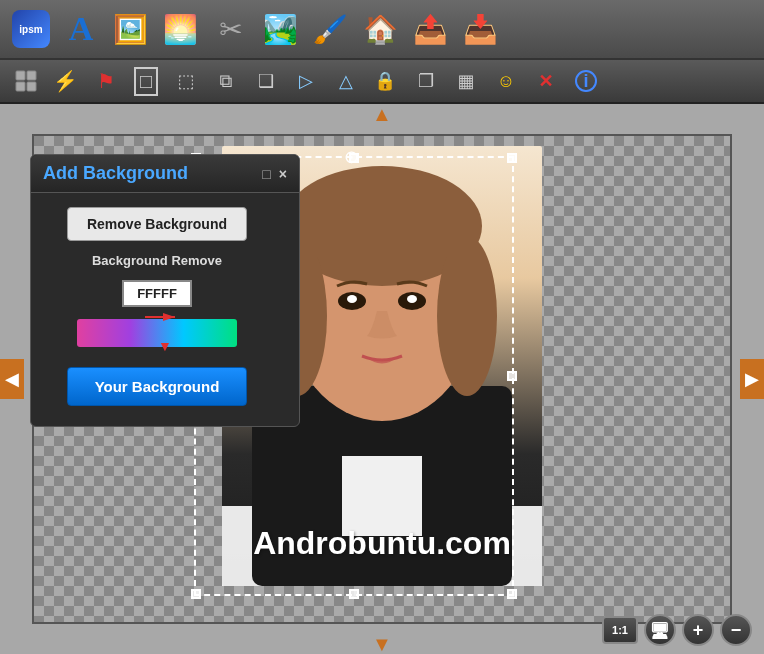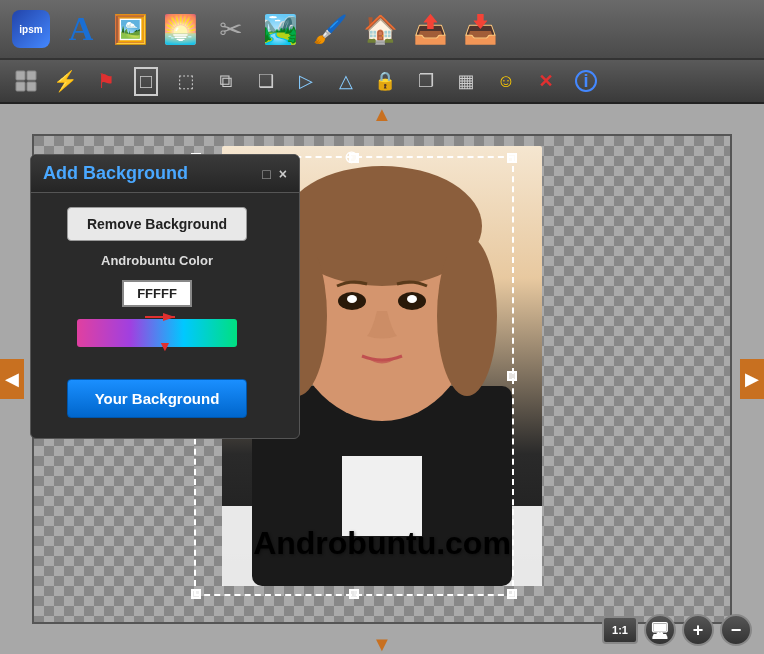--- a/index.html
+++ b/index.html
@@ -499,21 +499,21 @@
       <div class="sh tr"></div>
       <div class="sh ml"></div>
       <div class="sh mr"></div>
       <div class="sh bl"></div>
       <div class="sh bc"></div>
       <div class="sh br"></div>
     </div>
 
     <div style="position:absolute; top:10px; left:310px; color:#fff; font-size:18px; z-index:8;">⊙</div>
 
-    <div id="watermark" style="position:absolute; bottom:60px; left:50%; transform:translateX(-50%); font-size:32px; font-weight:bold; color:#000000; white-space:nowrap; z-index:6; text-shadow:1px 1px 3px rgba(0,0,0,0.4);">Androbuntu.com</div>
+    <div id="watermark" style="position:absolute; bottom:60px; left:50%; transform:translateX(-50%); font-size:32px; font-weight:bold; color:#ffffff; white-space:nowrap; z-index:6; text-shadow:1px 1px 3px rgba(0,0,0,0.4);">Androbuntu.com</div>
   </div>
 
   <div id="nav-right" class="nav-arrow">
     <span style="font-size:18px;">▶</span>
   </div>
 
   <div id="bottom-arrow" style="position:absolute; bottom:0; left:50%; transform:translateX(-50%); width:32px; height:20px; display:flex; align-items:center; justify-content:center;">
     <span style="color:#c87020; font-size:20px;">▼</span>
   </div>
 
@@ -531,21 +531,21 @@
       <span id="panel-title">Add Background</span>
       <div class="panel-header-icons">
         <span class="panel-icon">□</span>
         <span class="panel-close">×</span>
       </div>
     </div>
     <div id="panel-body">
 
       <button id="remove-bg-btn">Remove Background</button>
 
-      <div class="section-label">Androbuntu Color</div>
+      <div class="section-label">Background Remove</div>
       <div id="color-input-row">
         <div id="color-value-box" style="border:2px solid #888; background:#fff; color:#222; font-size:13px; font-weight:bold; padding:4px 12px; min-width:70px; text-align:center; cursor:text;">FFFFF</div>
       </div>
 
       <div id="gradient-row">
         <div id="gradient-bar" style="width:160px; height:28px; background:linear-gradient(to right, #e040a0, #a040e0, #00c8ff, #00e080); border-radius:3px; position:relative; cursor:pointer;">
 
           <div style="position:absolute; bottom:-6px; left:55%; transform:translateX(-50%); color:#e03030; font-size:14px; line-height:1;">▼</div>
 
           <div style="position:absolute; top:-12px; left: 55%; transform:translateX(-50%);">
@@ -554,17 +554,17 @@
                 <marker id="arrowhead" markerWidth="6" markerHeight="4" refX="6" refY="2" orient="auto">
                   <polygon points="0 0, 6 2, 0 4" fill="#e03030"></polygon>
                 </marker>
               </defs>
               <line x1="0" y1="10" x2="30" y2="10" stroke="#e03030" stroke-width="2" marker-end="url(#arrowhead)"></line>
             </svg>
           </div>
         </div>
       </div>
 
-      <button id="your-bg-btn" style="width:180px; padding:10px 0; background:linear-gradient(to bottom,#1a8fff,#0066cc); border:1px solid #0055aa; border-radius:4px; font-size:15px; font-weight:bold; color:#fff; cursor:pointer; text-align:center; margin-top:20px;">Your Background</button>
+      <button id="your-bg-btn" style="width:180px; padding:10px 0; background:linear-gradient(to bottom,#1a8fff,#0066cc); border:1px solid #0055aa; border-radius:4px; font-size:15px; font-weight:bold; color:#fff; cursor:pointer; text-align:center; margin-top:8px;">Your Background</button>
     </div>
   </div>
 
 </div>
 
 </body></html>

